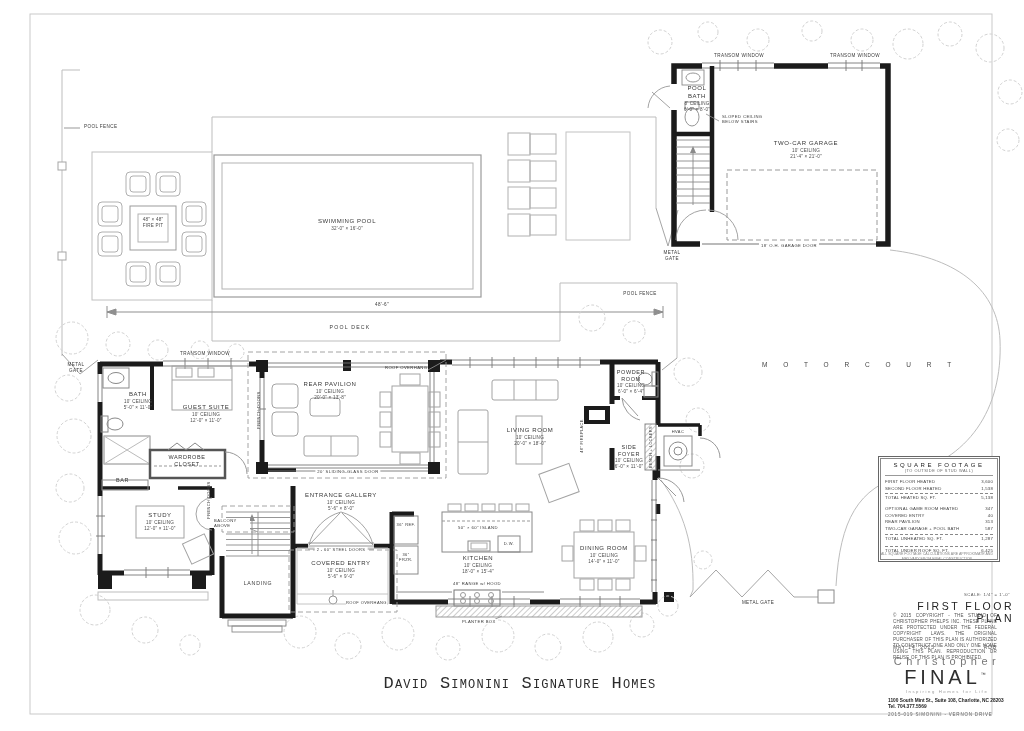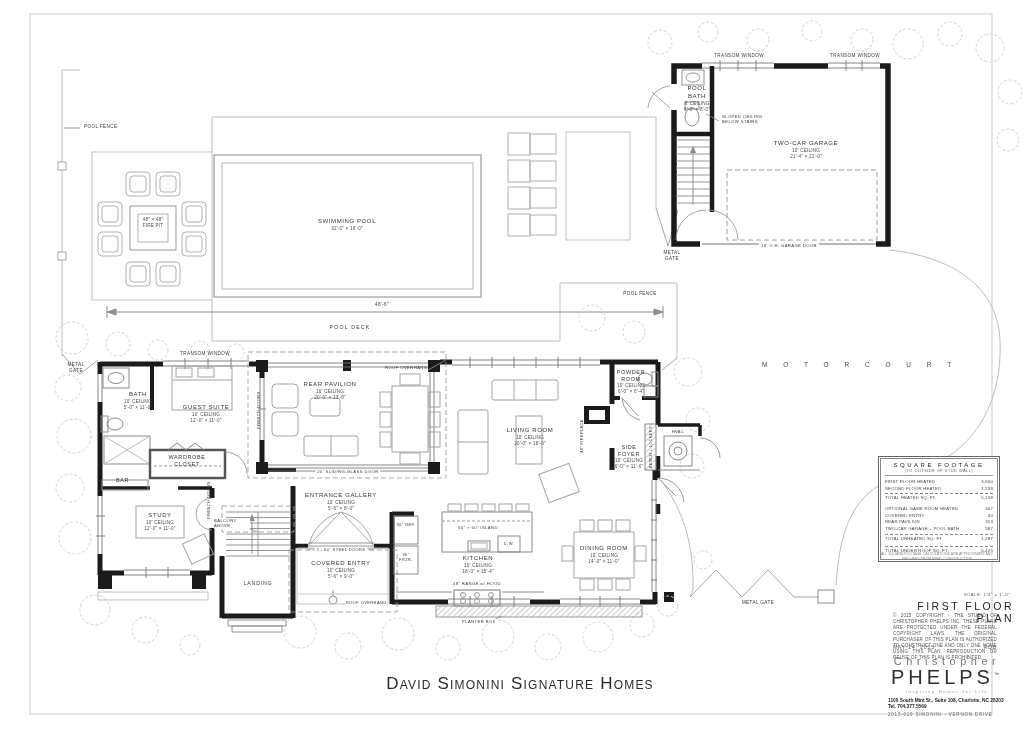--- a/index.html
+++ b/index.html
@@ -35,21 +35,21 @@
         font-size:4.8px;letter-spacing:1px;color:#555;}
   .logo{position:absolute;left:888px;top:655px;width:118px;text-align:center;}
   .logo .c{font-size:11px;letter-spacing:4.5px;color:#777;}
   .logo .p{font-size:20px;letter-spacing:4px;color:#2e2e2e;line-height:1.05;}
   .logo .p sup{font-size:5px;}
   .logo .tg{font-size:4.2px;letter-spacing:1.6px;color:#999;margin-top:1px;}
   .addr{position:absolute;left:888px;top:698px;width:118px;text-align:left;line-height:1.35;}
   .addr .a{font-size:4.8px;font-weight:bold;color:#222;}
   .addr .pr{font-size:4.5px;letter-spacing:.8px;color:#666;margin-top:1px;}
   .maintitle{position:absolute;left:520px;top:674px;transform:translateX(-50%);
-        font-family:Liberation Sans, sans-serif;font-variant:small-caps;font-size:17px;
+        font-family:Liberation Mono, monospace;font-variant:small-caps;font-size:17px;
         letter-spacing:1.2px;color:#2b2b2b;white-space:nowrap;}
   .mc{font-size:6.5px;letter-spacing:7px;color:#444;}
 </style>
 </head>
 <body>
 
 <div id="sheet">
 
 <svg width="1024" height="731" viewBox="0 0 1024 731">
   <defs>
@@ -552,21 +552,21 @@
 <div class="ffp">FIRST FLOOR PLAN</div>
 <div class="scale">SCALE:  1/4" = 1'-0"</div>
 <div class="copy">© 2015 COPYRIGHT - THE STUDIO OF CHRISTOPHER PHELPS INC. THESE PLANS ARE PROTECTED UNDER THE FEDERAL COPYRIGHT LAWS. THE ORIGINAL PURCHASER OF THIS PLAN IS AUTHORIZED TO CONSTRUCT ONE AND ONLY ONE HOME USING THIS PLAN. REPRODUCTION OR REUSE OF THIS PLAN IS PROHIBITED.</div>
 <div class="daterow">
   <span>MAY 14, 2015</span>
   <span>RDB</span>
 </div>
 
 <div class="logo">
   <div class="c">Christopher</div>
-  <div class="p"><span>PHELPS</span><sup>™</sup></div>
+  <div class="p"><span>FINAL</span><sup>™</sup></div>
   <div class="tg">Inspiring Homes for Life</div>
 </div>
 <div class="addr">
   <div class="a">1100 South Mint St., Suite 108, Charlotte, NC  28203</div>
   <div class="a">Tel. 704.377.5569</div>
   <div class="pr">2015-019   SIMONINI  -  VERNON  DRIVE</div>
 </div>
 
 <div class="maintitle">David Simonini Signature Homes</div>
 

